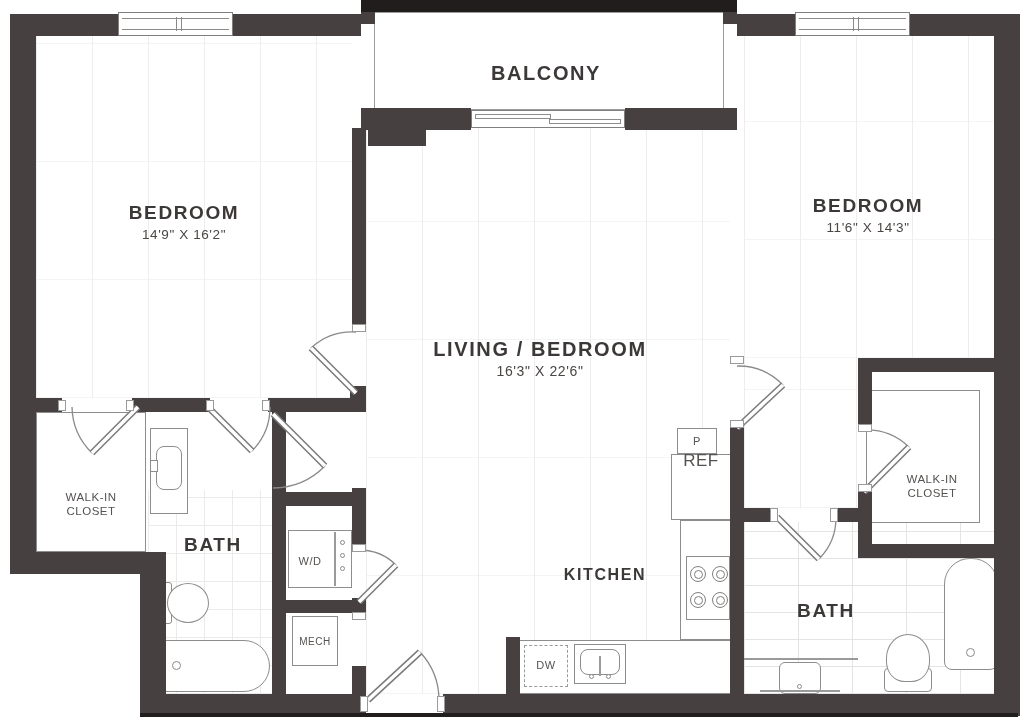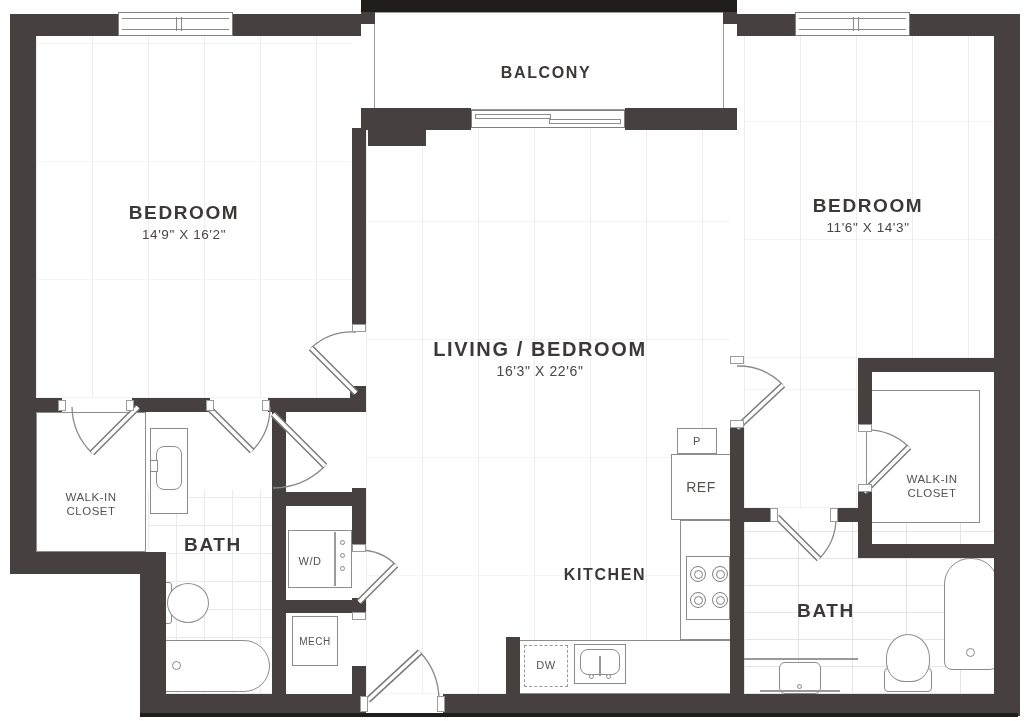--- a/index.html
+++ b/index.html
@@ -190,31 +190,31 @@
         <line x1="368" y1="700" x2="420" y2="652" stroke="#fff" stroke-width="3.5"></line>
       <line x1="737" y1="428" x2="783" y2="385" stroke="#7a7a7a" stroke-width="6.5"></line>
         <line x1="737" y1="428" x2="783" y2="385" stroke="#fff" stroke-width="3.5"></line>
       <line x1="864" y1="492" x2="909" y2="447" stroke="#7a7a7a" stroke-width="6.5"></line>
         <line x1="864" y1="492" x2="909" y2="447" stroke="#fff" stroke-width="3.5"></line>
       <line x1="777" y1="517" x2="819" y2="559" stroke="#7a7a7a" stroke-width="6.5"></line>
         <line x1="777" y1="517" x2="819" y2="559" stroke="#fff" stroke-width="3.5"></line>
     </g>
   </svg>
 
-  <div class="lbl z60" style="left:546px;top:73px;font-size:16px">BALCONY</div>
+  <div class="lbl z60" style="left:546px;top:73px;font-size:20px">BALCONY</div>
   <div class="lbl z60" style="left:184px;top:213px;font-size:19px">BEDROOM</div>
   <div class="dims z60" style="left:184px;top:234px;font-size:13.5px">14'9" X 16'2"</div>
   <div class="lbl z60" style="left:868px;top:206px;font-size:19px">BEDROOM</div>
   <div class="dims z60" style="left:868px;top:227px;font-size:13.5px">11'6" X 14'3"</div>
   <div class="lbl z60" style="left:540px;top:349px;font-size:20px">LIVING / BEDROOM</div>
   <div class="dims z60" style="left:540px;top:371px;font-size:14px">16'3" X 22'6"</div>
   <div class="lbl z60" style="left:605px;top:575px;font-size:16px">KITCHEN</div>
   <div class="lbl z60" style="left:213px;top:545px;font-size:19px">BATH</div>
   <div class="lbl z60" style="left:826px;top:611px;font-size:19px">BATH</div>
   <div class="small-lbl wrap-lbl z60" style="left:91px;top:504px;font-size:11.5px">WALK-IN CLOSET</div>
   <div class="small-lbl wrap-lbl z60" style="left:932px;top:486px;font-size:11.5px">WALK-IN CLOSET</div>
   <div class="small-lbl z60" style="left:310px;top:561px;font-size:11px">W/D</div>
   <div class="small-lbl z60" style="left:315px;top:641px;font-size:10px">MECH</div>
   <div class="small-lbl z60" style="left:697px;top:441px;font-size:11px">P</div>
-  <div class="small-lbl z60" style="left:701px;top:487px;font-size:14px">REF</div>
+  <div class="small-lbl z60" style="left:701px;top:461px;font-size:17px">REF</div>
   <div class="small-lbl z60" style="left:546px;top:665px;font-size:11px">DW</div>
 
 </div>
 
 </body></html>

